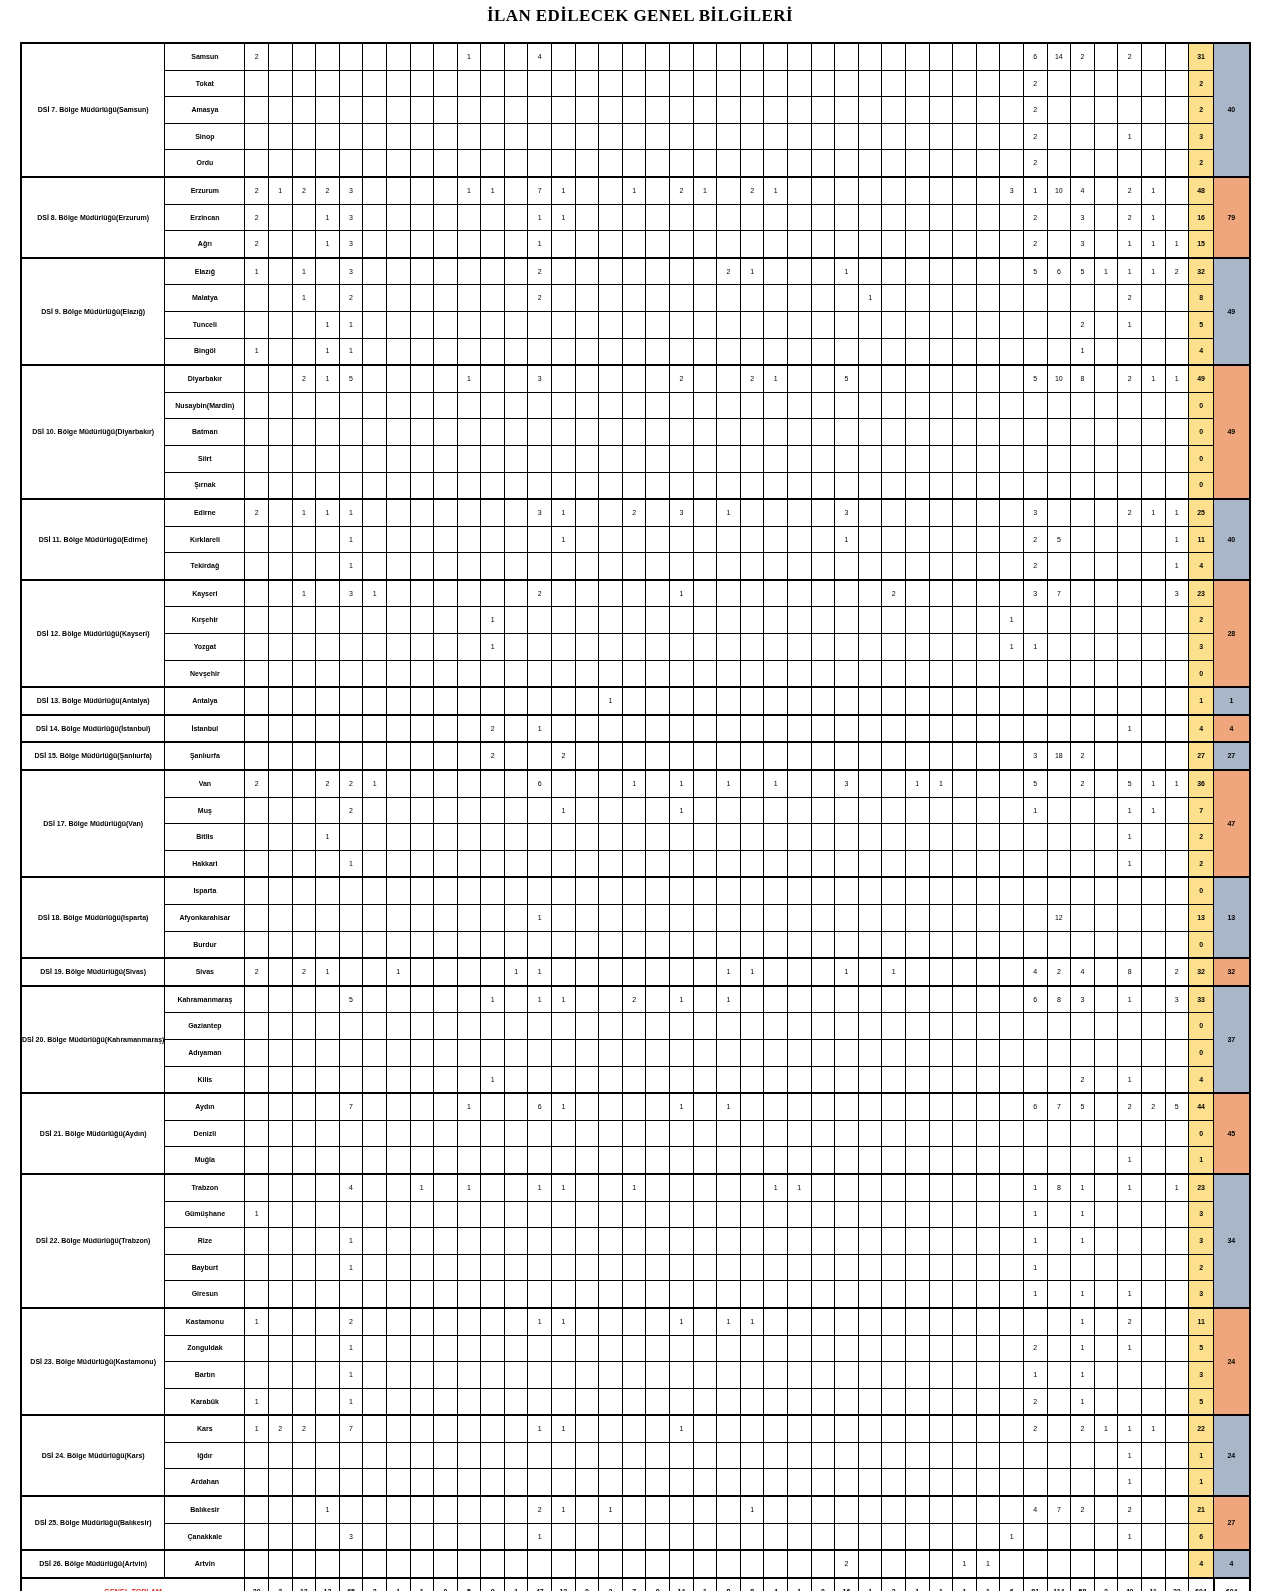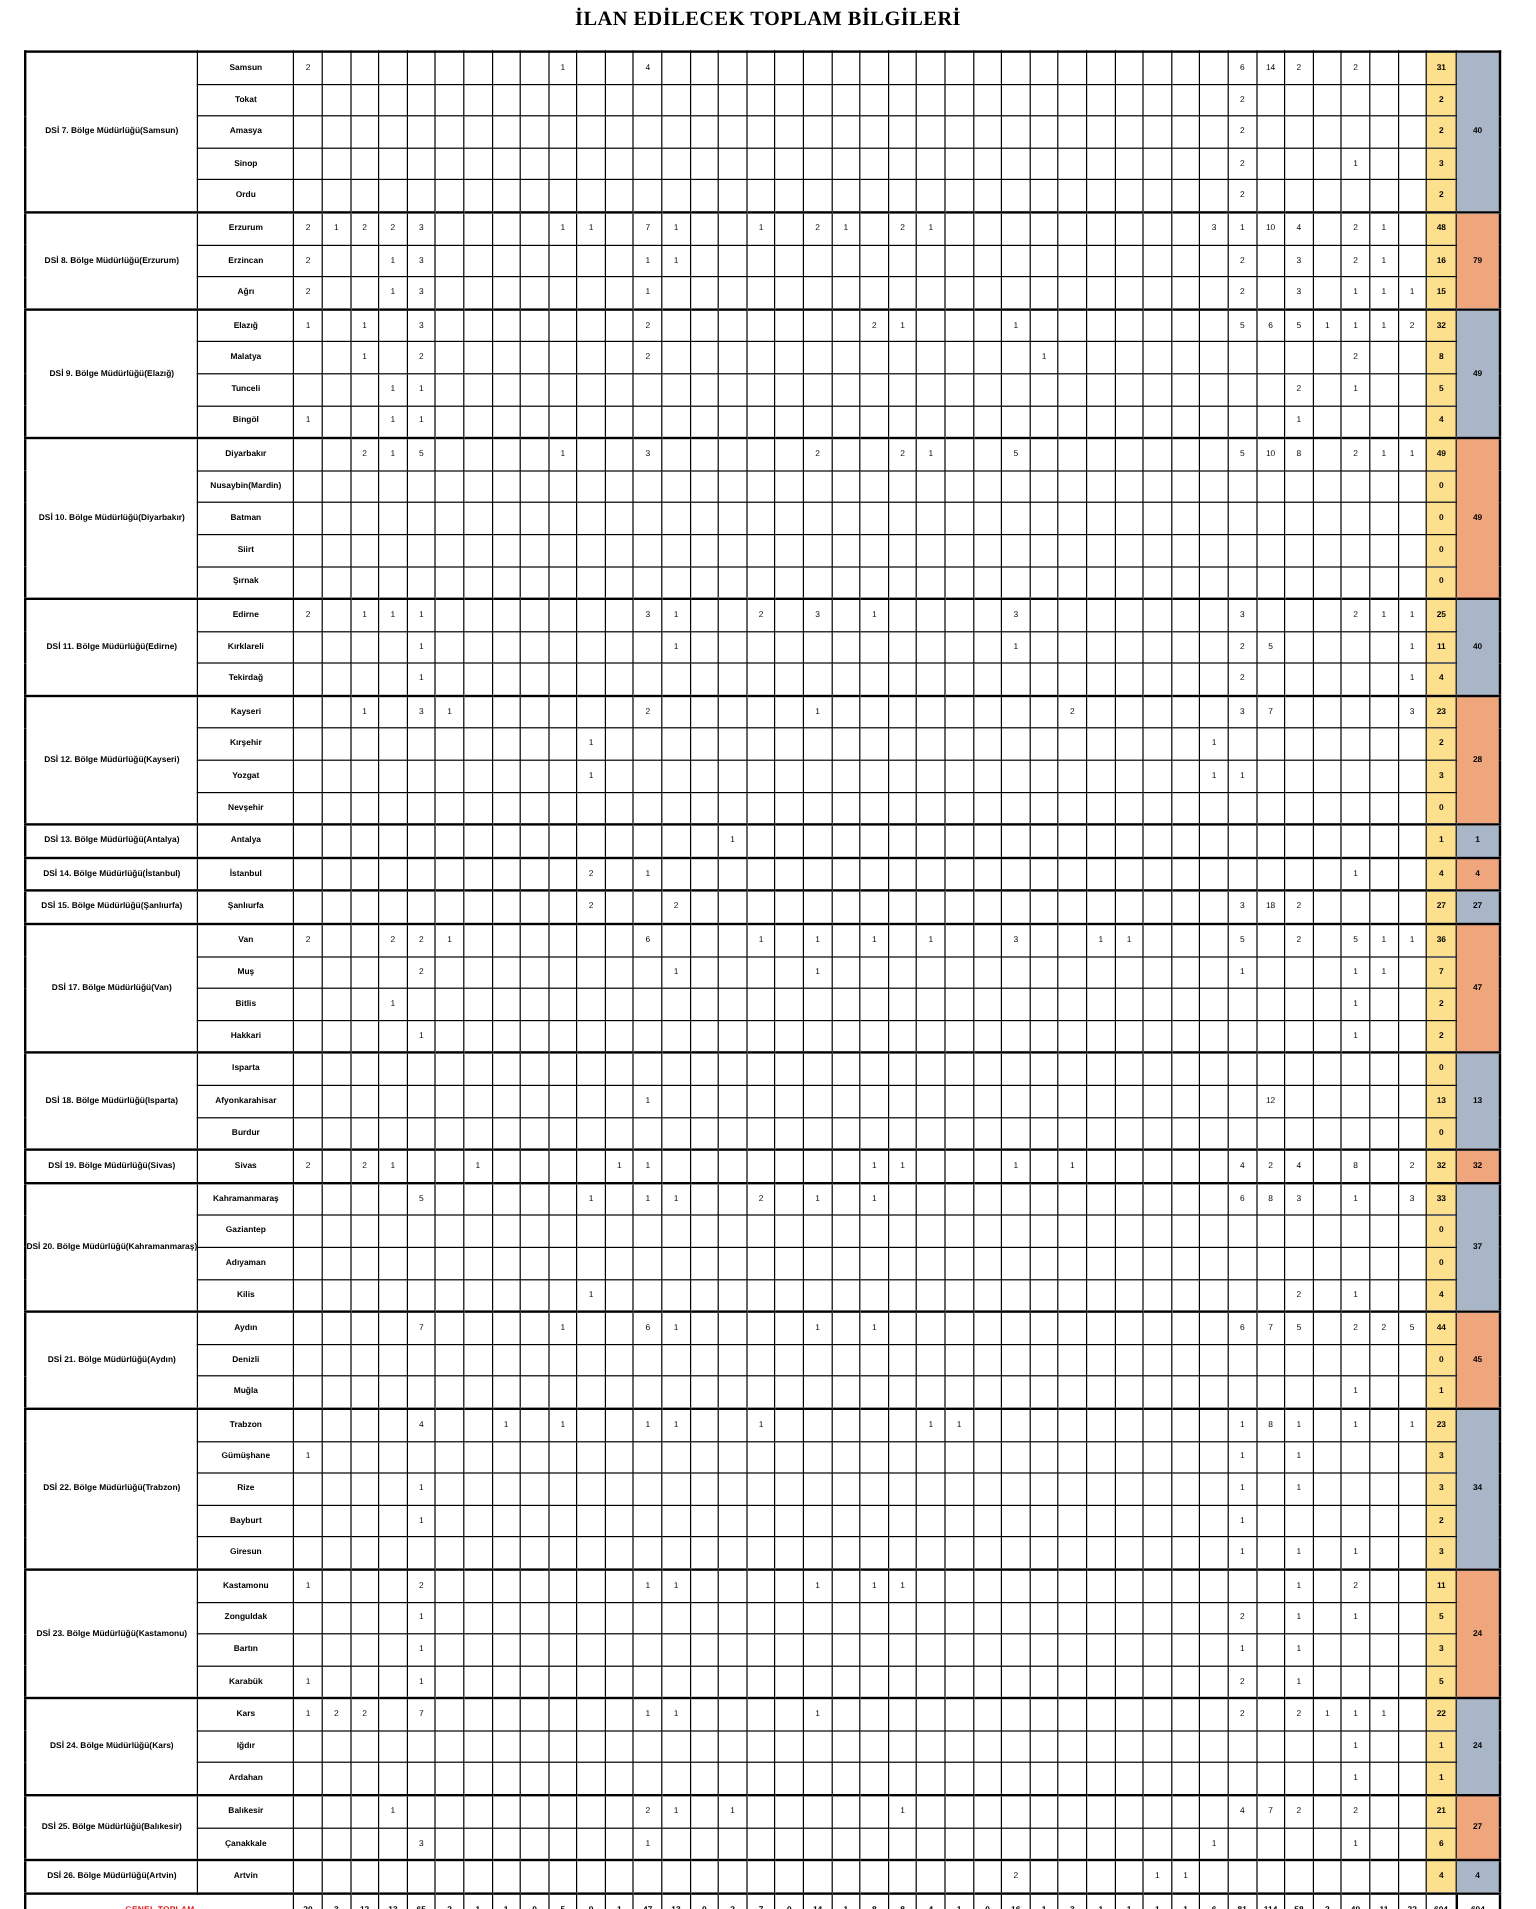--- a/index.html
+++ b/index.html
@@ -28,21 +28,21 @@
   td.province-cell{font-weight:bold;font-size:7.5px;}
   td.total-cell{font-weight:bold;}
   td.grand-cell{font-weight:bold;border-left:2px solid #000;font-size:7.5px;}
   tr.group-start td{border-top:2px solid #000;}
   tr.genel-row td{border-top:2px solid #000;font-weight:bold;}
   td.genel-label{font-size:8.5px;letter-spacing:.2px;}
 </style>
 </head>
 <body>
 
-<div class="page-title">İLAN EDİLECEK TOPLAM BİLGİLERİ</div>
+<div class="page-title">İLAN EDİLECEK GENEL BİLGİLERİ</div>
 
 <table class="kadro">
   <colgroup>
     <col style="width:124px">
     <col style="width:80px">
   <col style="width: 23.6px;">
       <col style="width: 23.6px;">
       <col style="width: 23.6px;">
       <col style="width: 23.6px;">
       <col style="width: 23.6px;">

